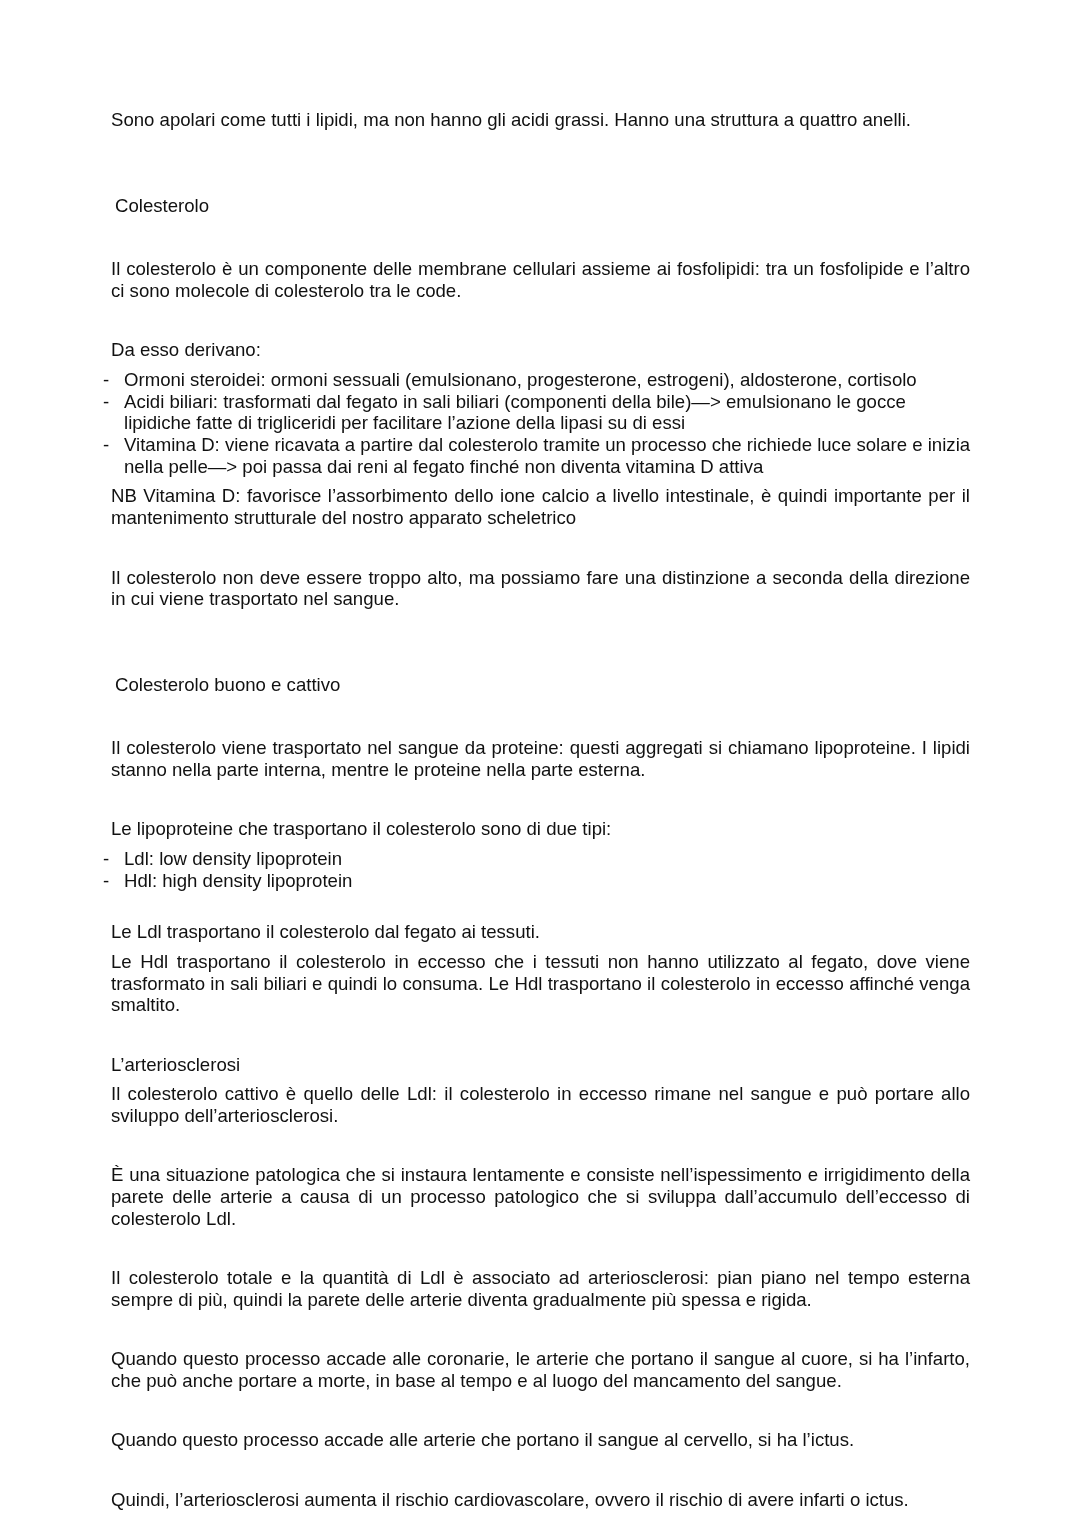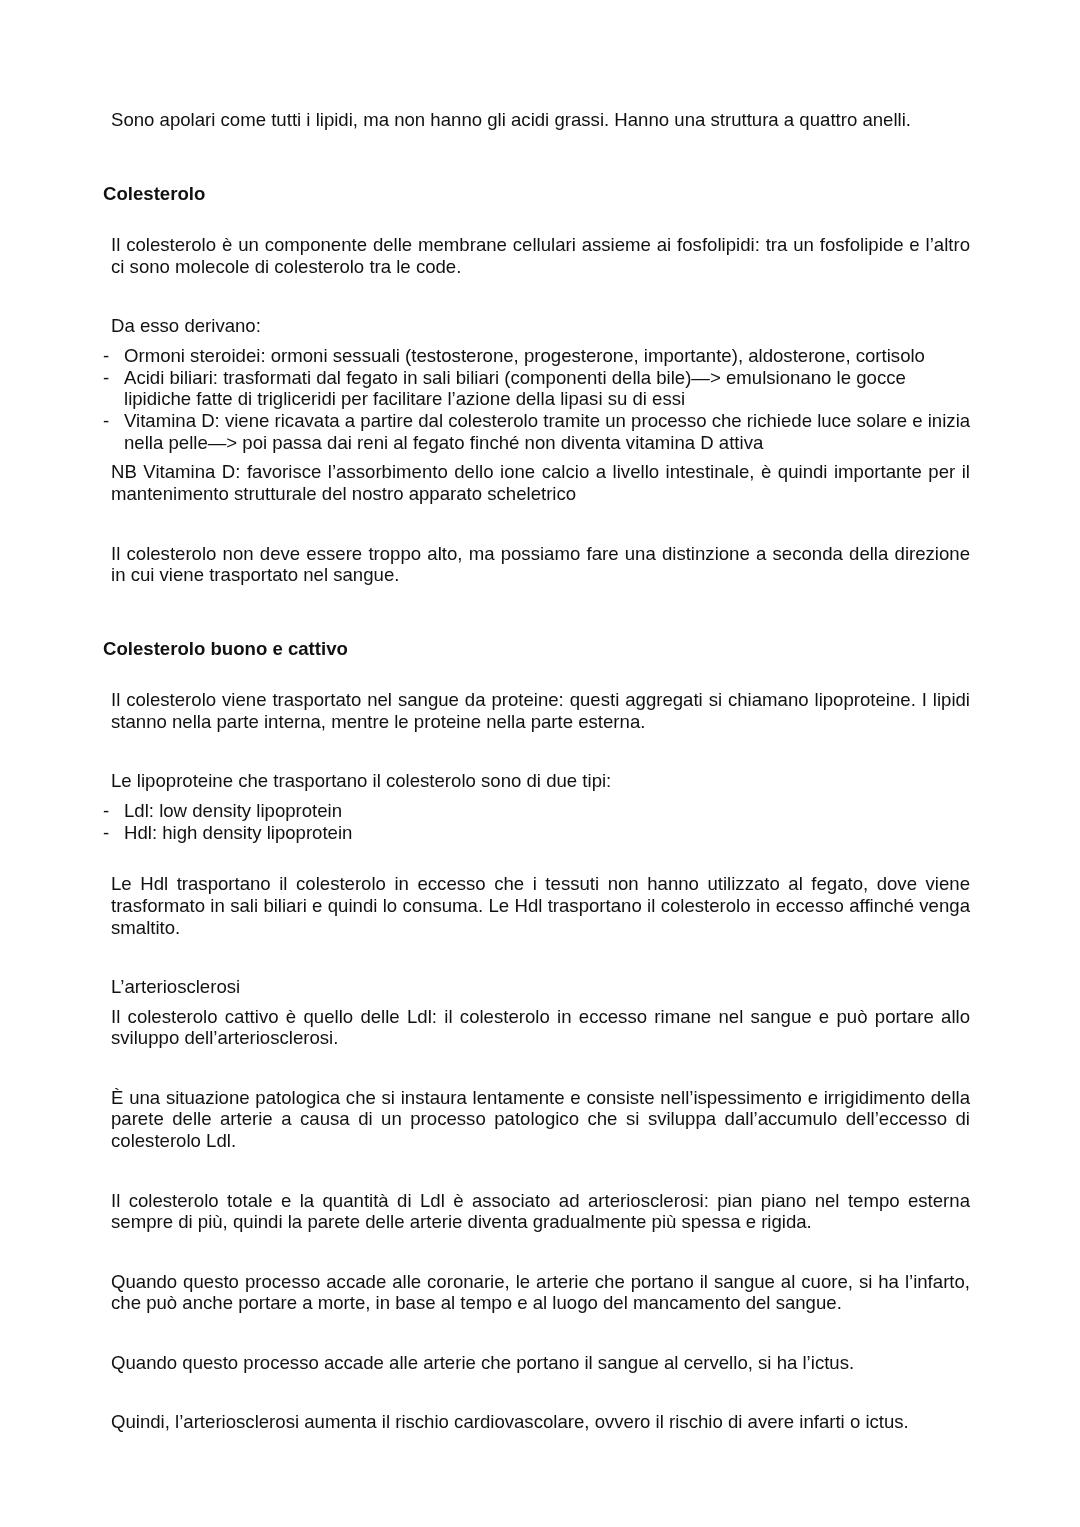--- a/index.html
+++ b/index.html
@@ -24,22 +24,22 @@
       line-height: 21.7px;
     }
     p {
       margin: 8px;
     }
     .justify {
       text-align: justify;
       text-align-last: left;
     }
     .heading {
-      font-weight: bold;
-      margin: 0;
+      font-weight: normal;
+      margin: 12px;
     }
     .gap-1 { height: 21.7px; }
     .gap-h { height: 44px; }
     ul.dash {
       list-style: none;
       margin: 0;
       padding: 0;
     }
     ul.dash li {
       position: relative;
@@ -69,21 +69,21 @@
 
   <p class="justify">Il colesterolo è un componente delle membrane cellulari assieme ai fosfolipidi: tra un fosfolipide e l’altro ci sono molecole di colesterolo tra le code.</p>
 
   <div class="gap-1"></div>
 
   <p>Da esso derivano:</p>
 
   <ul class="dash">
     <li>
       <span class="bullet">-</span>
-      <span>Ormoni steroidei: ormoni sessuali (testosterone, progesterone, importante), aldosterone, cortisolo</span>
+      <span>Ormoni steroidei: ormoni sessuali (emulsionano, progesterone, estrogeni), aldosterone, cortisolo</span>
     </li>
     <li>
       <span class="bullet">-</span>
       <span>Acidi biliari: trasformati dal fegato in sali biliari (componenti della bile)—&gt; emulsionano le gocce lipidiche fatte di trigliceridi per facilitare l’azione della lipasi su di essi</span>
     </li>
     <li>
       <span class="bullet">-</span>
       <span>Vitamina D: viene ricavata a partire dal colesterolo tramite un processo che richiede luce solare e inizia nella pelle—&gt; poi passa dai reni al fegato finché non diventa vitamina D attiva</span>
     </li>
   </ul>
@@ -111,20 +111,21 @@
       <span>Ldl: low density lipoprotein</span>
     </li>
     <li>
       <span class="bullet">-</span>
       <span>Hdl: high density lipoprotein</span>
     </li>
   </ul>
 
   <div class="gap-1"></div>
 
+  <p>Le Ldl trasportano il colesterolo dal fegato ai tessuti.</p>
   <p class="justify">Le Hdl trasportano il colesterolo in eccesso che i tessuti non hanno utilizzato al fegato, dove viene trasformato in sali biliari e quindi lo consuma. Le Hdl trasportano il colesterolo in eccesso affinché venga smaltito.</p>
 
   <div class="gap-1"></div>
 
   <p class="underline">L’arteriosclerosi</p>
   <p class="justify">Il colesterolo cattivo è quello delle Ldl: il colesterolo in eccesso rimane nel sangue e può portare allo sviluppo dell’arteriosclerosi.</p>
 
   <div class="gap-1"></div>
 
   <p class="justify">È una situazione patologica che si instaura lentamente e consiste nell’ispessimento e irrigidimento della parete delle arterie a causa di un processo patologico che si sviluppa dall’accumulo dell’eccesso di colesterolo Ldl.</p>

